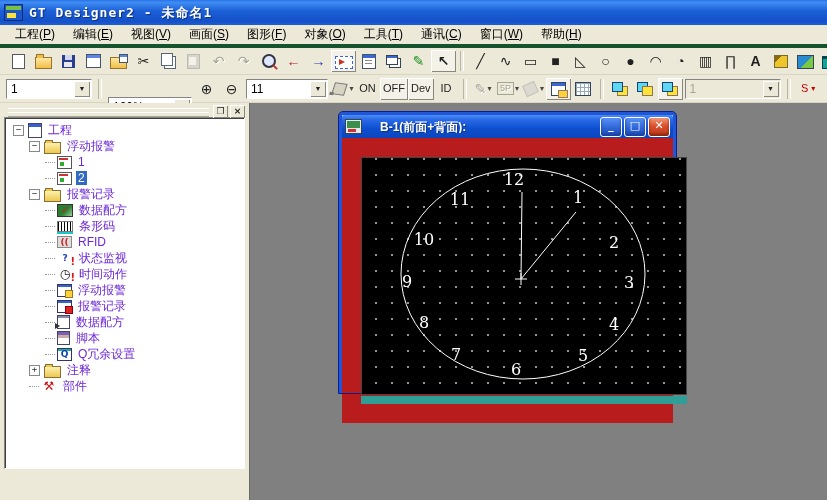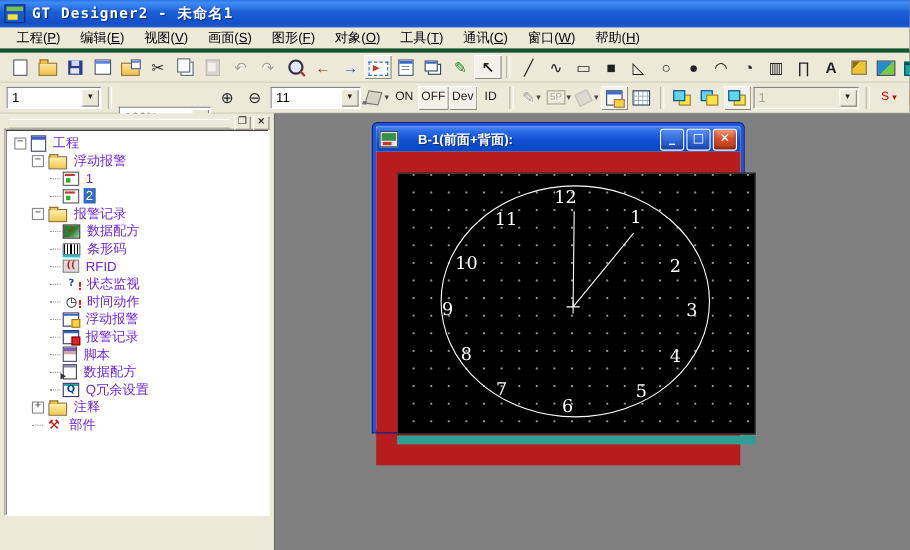--- a/index.html
+++ b/index.html
@@ -416,27 +416,27 @@
         <span class="ti ti-alarmfloat"></span>
         <span class="tlbl">浮动报警</span>
       </div>
       <div class="trow" style="padding-left: 38px;">
         <span class="tstub"></span>
         <span class="ti ti-alarmrec"></span>
         <span class="tlbl">报警记录</span>
       </div>
       <div class="trow" style="padding-left: 38px;">
         <span class="tstub"></span>
+        <span class="ti ti-recipe"></span>
+        <span class="tlbl">数据配方</span>
+      </div>
+      <div class="trow" style="padding-left: 38px;">
+        <span class="tstub"></span>
         <span class="ti ti-script"></span>
         <span class="tlbl">脚本</span>
-      </div>
-      <div class="trow" style="padding-left: 38px;">
-        <span class="tstub"></span>
-        <span class="ti ti-recipe"></span>
-        <span class="tlbl">数据配方</span>
       </div>
       <div class="trow" style="padding-left: 38px;">
         <span class="tstub"></span>
         <span class="ti ti-qred">
           <span class="g" style="color: rgb(10, 63, 176); font-size: 9px;">Q</span>
         </span>
         <span class="tlbl">Q冗余设置</span>
       </div>
       <div class="trow" style="padding-left: 22px;">
         <span class="texp">+</span>

